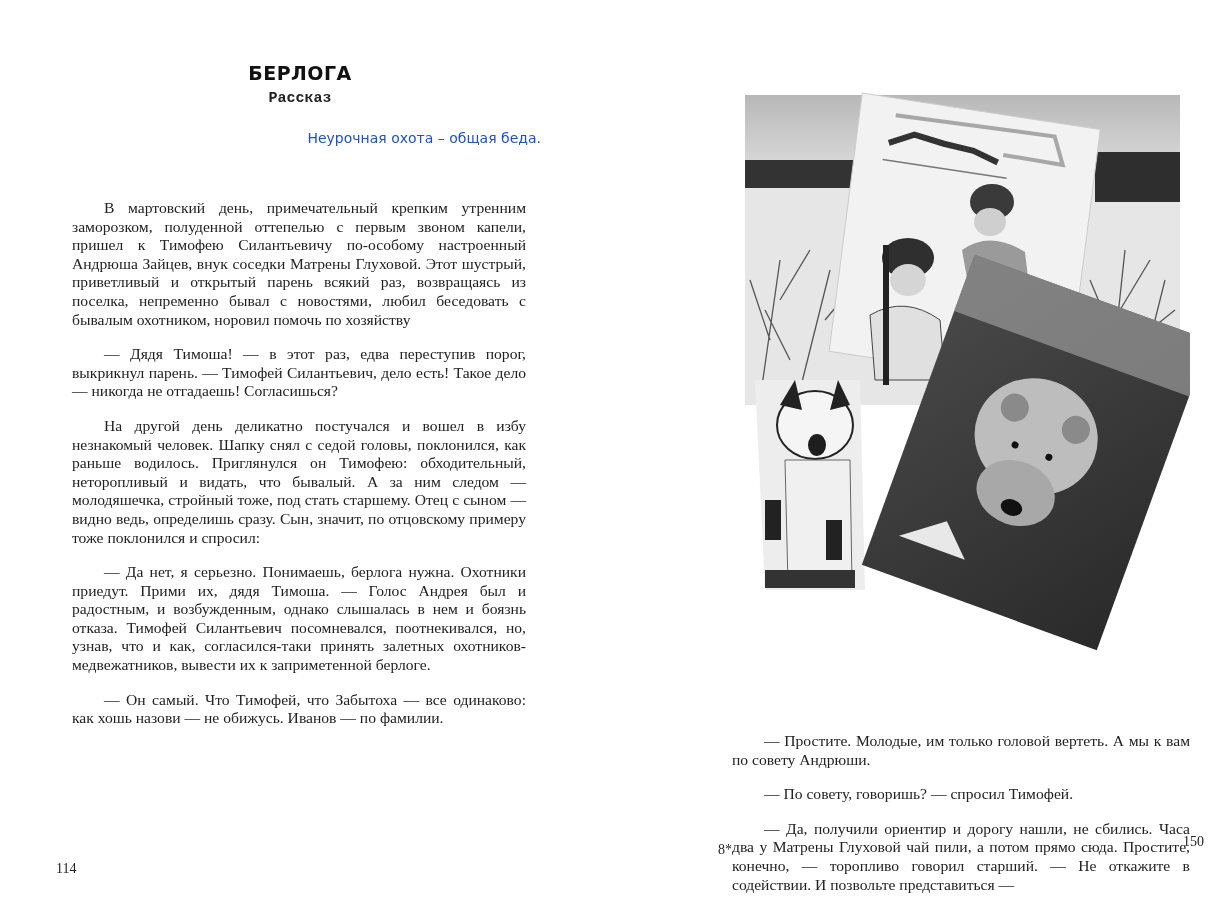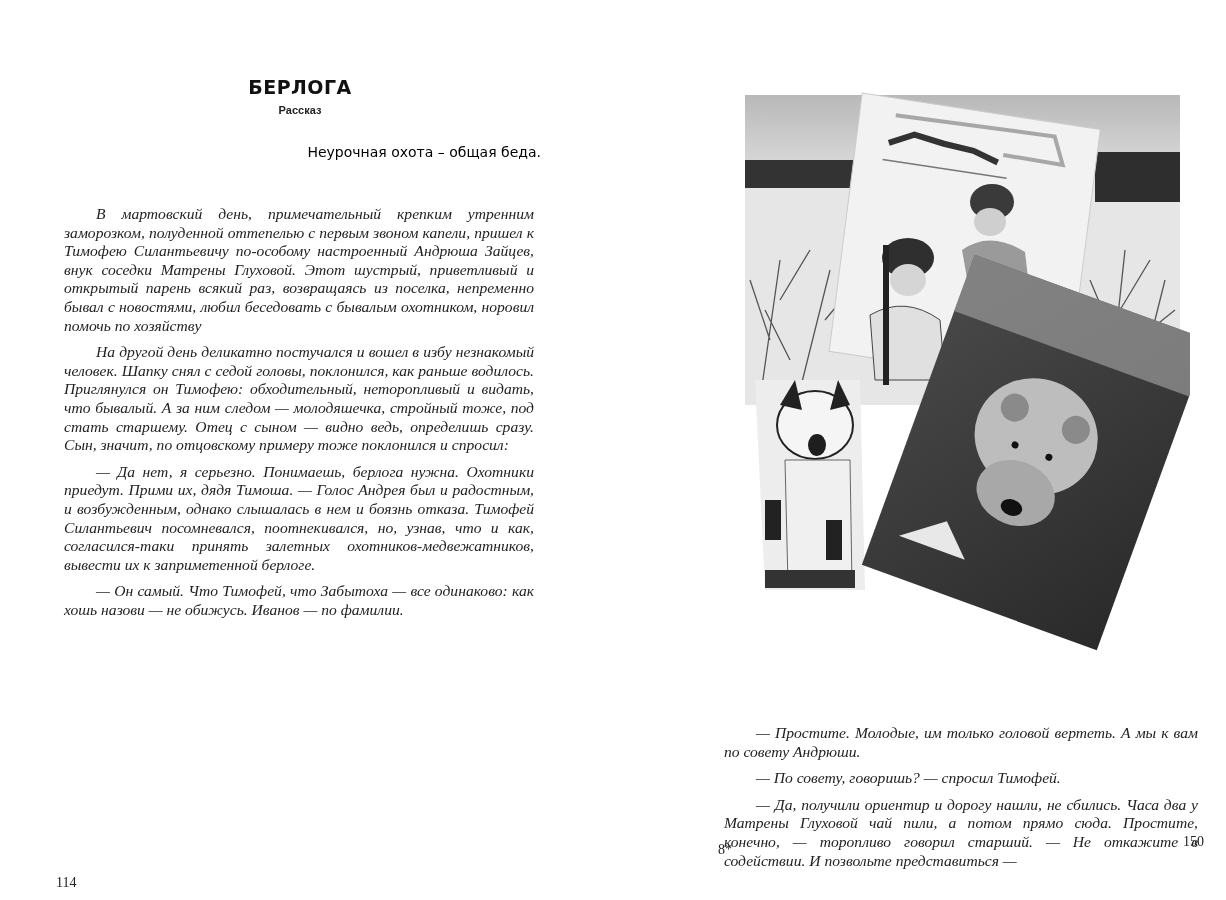--- a/index.html
+++ b/index.html
@@ -1,50 +1,51 @@
 <!DOCTYPE html>
 <html><head>
 <meta charset="utf-8">
 <style>
   html, body { margin: 0; padding: 0; background: #ffffff; }
   body { width: 1226px; height: 900px; position: relative; overflow: hidden; color: #1a1a1a; }
-  .page { position: absolute; top: 14px; height: 692px; }
+  .page { position: absolute; top: 0; height: 692px; }
   .page-left { left: 0; width: 613px; }
   .page-right { left: 613px; width: 613px; }
 
   .title { position: absolute; left: 40px; width: 520px; top: 62px; text-align: center;
     font-family: "DejaVu Sans", sans-serif; font-weight: bold; font-size: 19px; letter-spacing: 0.5px; color: #111; }
   .subtitle { position: absolute; left: 40px; width: 520px; top: 90px; text-align: center;
-    font-family: Liberation Sans, sans-serif; font-weight: bold; font-size: 11px; color: #222; }
+    font-family: Liberation Mono, monospace; font-weight: bold; font-size: 15px; color: #222; }
   .epigraph { position: absolute; right: 72px; top: 130px;
-    font-family: "DejaVu Sans", sans-serif; font-size: 14px; color: #000000; }
+    font-family: "DejaVu Sans", sans-serif; font-size: 14px; color: #1d4ed8; }
 
   .body-text { position: absolute; font-family: "Liberation Serif", serif; font-size: 15.6px;
     line-height: 18.6px; color: #222; text-align: justify; }
   .body-left { left: 56px; width: 486px; top: 183px; }
   .body-right { left: 716px; width: 490px; top: 716px; }
-  .body-text p { margin: 8px; text-indent: 32px; font-style: italic; }
+  .body-text p { margin: 16px; text-indent: 32px; }
 
   .page-num { position: absolute; top: 834px; font-family: "Liberation Serif", serif; font-size: 14px; color: #222; }
   .pn-left { left: 56px; margin-top: 27px; }
   .pn-right { left: 1183px; }
   .pn-sig { left: 718px; top: 842px; }
 
   .collage { position: absolute; left: 740px; top: 80px; width: 450px; height: 580px; }
 </style>
 </head>
 <body>
 
 <div class="page page-left">
   <div class="title">БЕРЛОГА</div>
   <div class="subtitle">Рассказ</div>
   <div class="epigraph">Неурочная охота – общая беда.</div>
 
   <div class="body-text body-left">
     <p>В мартовский день, примечательный крепким утренним заморозком, полуденной оттепелью с первым звоном капели, пришел к Тимофею Силантьевичу по-особому настроенный Андрюша Зайцев, внук соседки Матрены Глуховой. Этот шустрый, приветливый и открытый парень всякий раз, возвращаясь из поселка, непременно бывал с новостями, любил беседовать с бывалым охотником, норовил помочь по хозяйству</p>
+    <p>— Дядя Тимоша! — в этот раз, едва переступив порог, выкрикнул парень. — Тимофей Силантьевич, дело есть! Такое дело — никогда не отгадаешь! Согласишься?</p>
     <p>На другой день деликатно постучался и вошел в избу незнакомый человек. Шапку снял с седой головы, поклонился, как раньше водилось. Приглянулся он Тимофею: обходительный, неторопливый и видать, что бывалый. А за ним следом — молодяшечка, стройный тоже, под стать старшему. Отец с сыном — видно ведь, определишь сразу. Сын, значит, по отцовскому примеру тоже поклонился и спросил:</p>
     <p>— Да нет, я серьезно. Понимаешь, берлога нужна. Охотники приедут. Прими их, дядя Тимоша. — Голос Андрея был и радостным, и возбужденным, однако слышалась в нем и боязнь отказа. Тимофей Силантьевич посомневался, поотнекивался, но, узнав, что и как, согласился-таки принять залетных охотников-медвежатников, вывести их к заприметенной берлоге.</p>
     <p>— Он самый. Что Тимофей, что Забытоха — все одинаково: как хошь назови — не обижусь. Иванов — по фамилии.</p>
   </div>
 
   <div class="page-num pn-left">114</div>
 </div>
 
 <div class="page page-right"></div>
 

